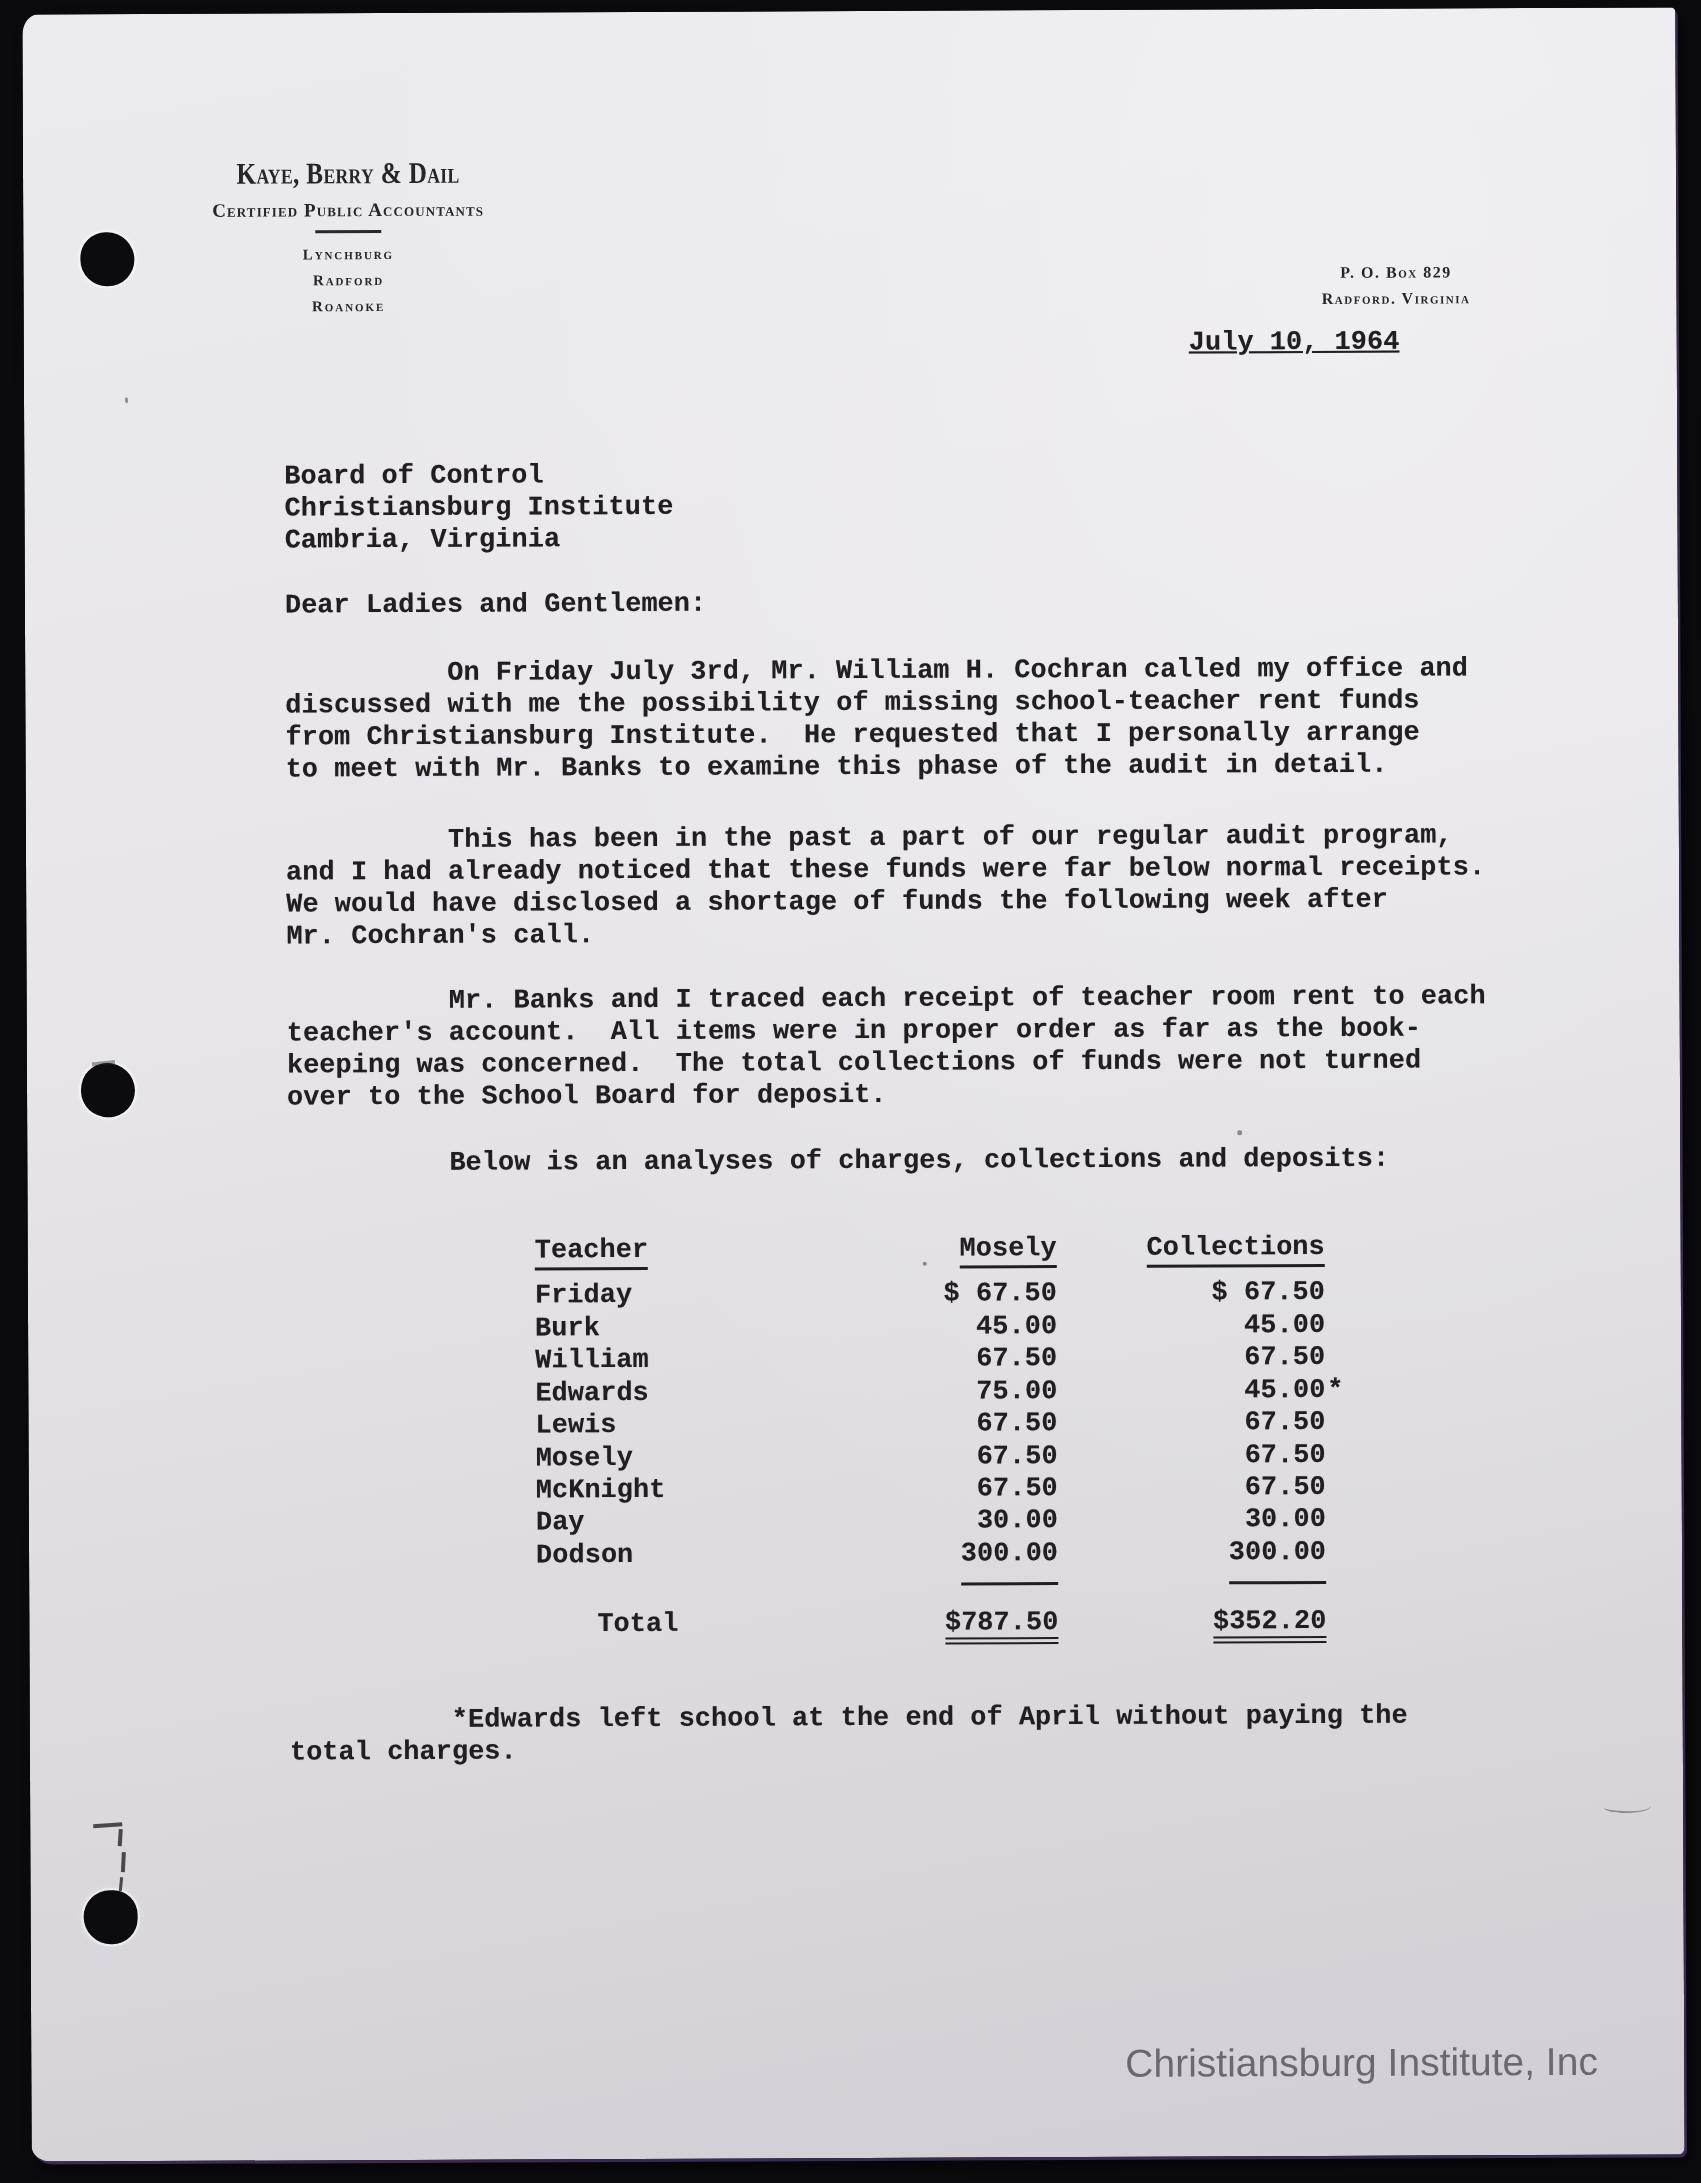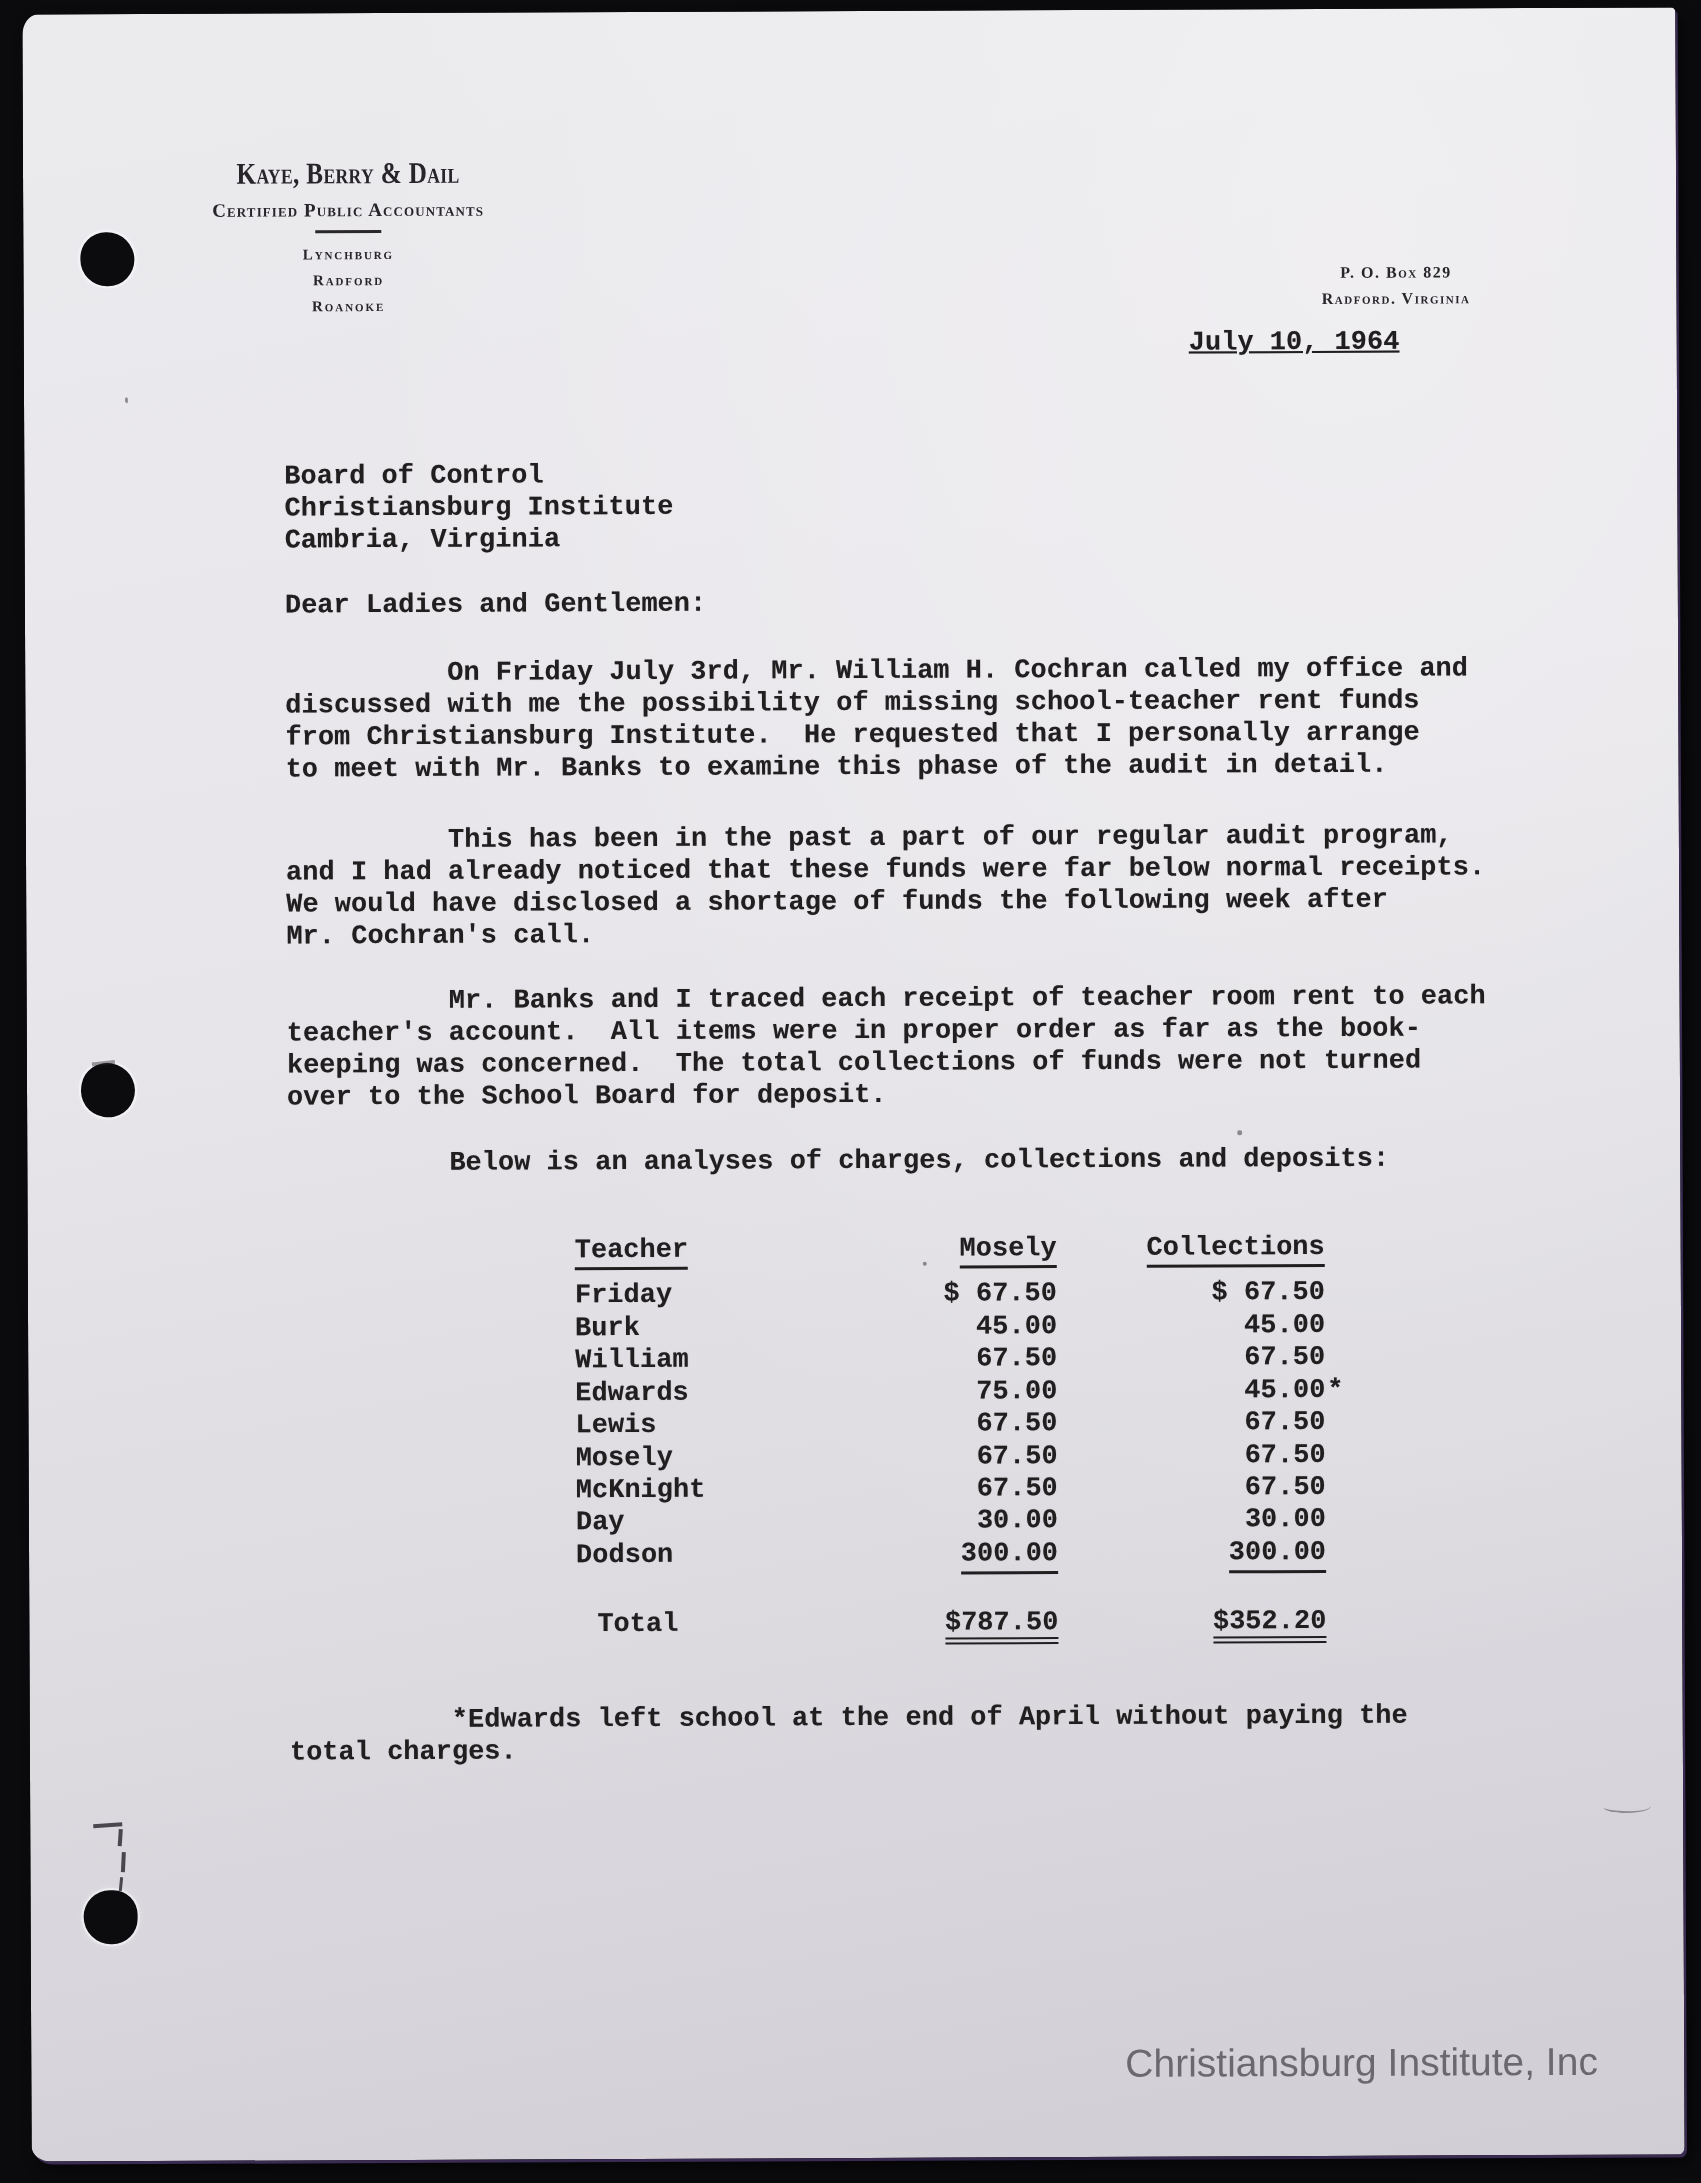--- a/index.html
+++ b/index.html
@@ -67,27 +67,27 @@
   .footnote { left: 260px; top: 1691px; }
 
   
   .ctable { position: absolute; left: 0; top: 0; width: 100%; height: 100%; }
   .trow { position: absolute; left: 0; width: 100%; height: 32px; }
   .tcell {
     position: absolute;
     color: #211e20; font-size: 27px; line-height: 32px; font-weight: bold;
     white-space: pre; text-shadow: 0 0 0.8px rgba(40,36,40,0.4);
   }
-  .c-teacher { left: 547px; text-align: center; }
+  .c-teacher { left: 507px; text-align: center; }
   .c-charges { left: 765px; width: 264px; text-align: right; }
   .c-collections { left: 1033px; width: 264px; text-align: right; }
   .c-note { left: 1299px; }
   .c-total-label { left: 568px; }
   .hdr .u-h { border-bottom: 3px solid #211e20; padding-bottom: 2.3px; }
-  .u1 { border-bottom: 3px solid #211e20; padding-bottom: 3px; margin-top: 34px; }
+  .u1 { border-bottom: 3px solid #211e20; padding-bottom: 14px; margin-top: 34px; }
   .u2 { border-bottom: 7.5px double #211e20; padding-bottom: 0; }
 
   
   .hole {
     position: absolute; width: 54px; height: 54px;
     background: #0c0b0e; border-radius: 48% 52% 50% 50%;
     box-shadow: 0 0 0 2.3px rgba(252,252,255,0.45), 0 0 7.5px 1.5px rgba(250,250,255,0.35);
   }
   .hole-1 { left: 57px; top: 218px; }
   .hole-2 { left: 54px; top: 1049px; transform: rotate(10deg); }

